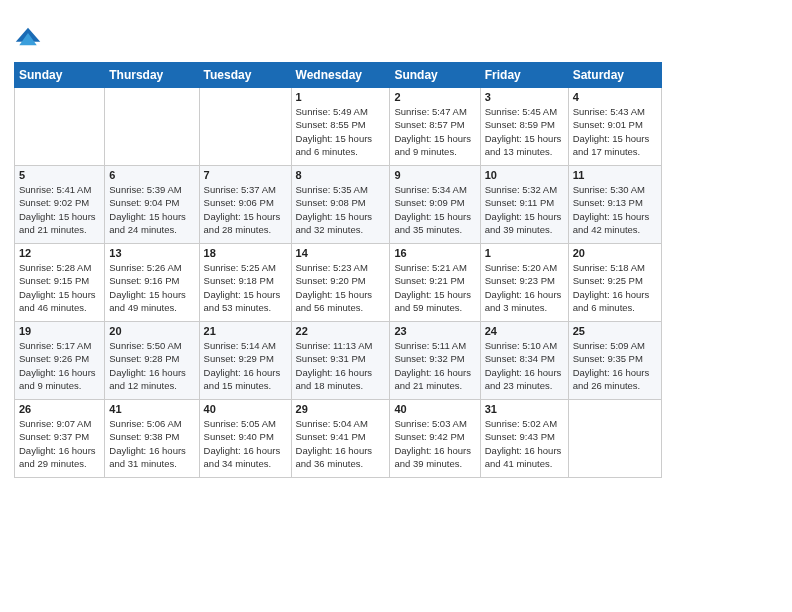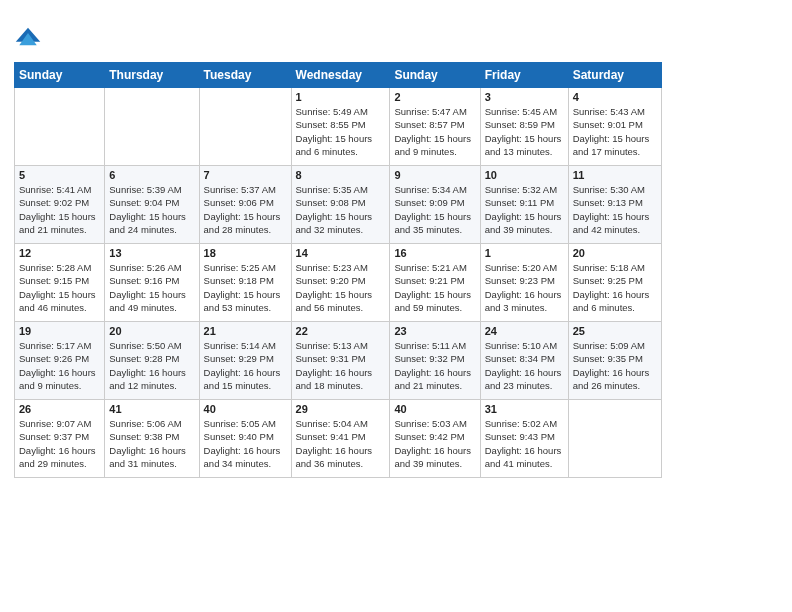--- a/index.html
+++ b/index.html
@@ -277,21 +277,21 @@
           </td>
           <td>
             <span class="day-num">21</span>
             <div class="day-info">Sunrise: 5:14 AM
 Sunset: 9:29 PM
 Daylight: 16 hours
 and 15 minutes.</div>
           </td>
           <td>
             <span class="day-num">22</span>
-            <div class="day-info">Sunrise: 5:13 AM
+            <div class="day-info">Sunrise: 11:13 AM
 Sunset: 9:31 PM
 Daylight: 16 hours
 and 18 minutes.</div>
           </td>
           <td>
             <span class="day-num">23</span>
             <div class="day-info">Sunrise: 5:11 AM
 Sunset: 9:32 PM
 Daylight: 16 hours
 and 21 minutes.</div>

